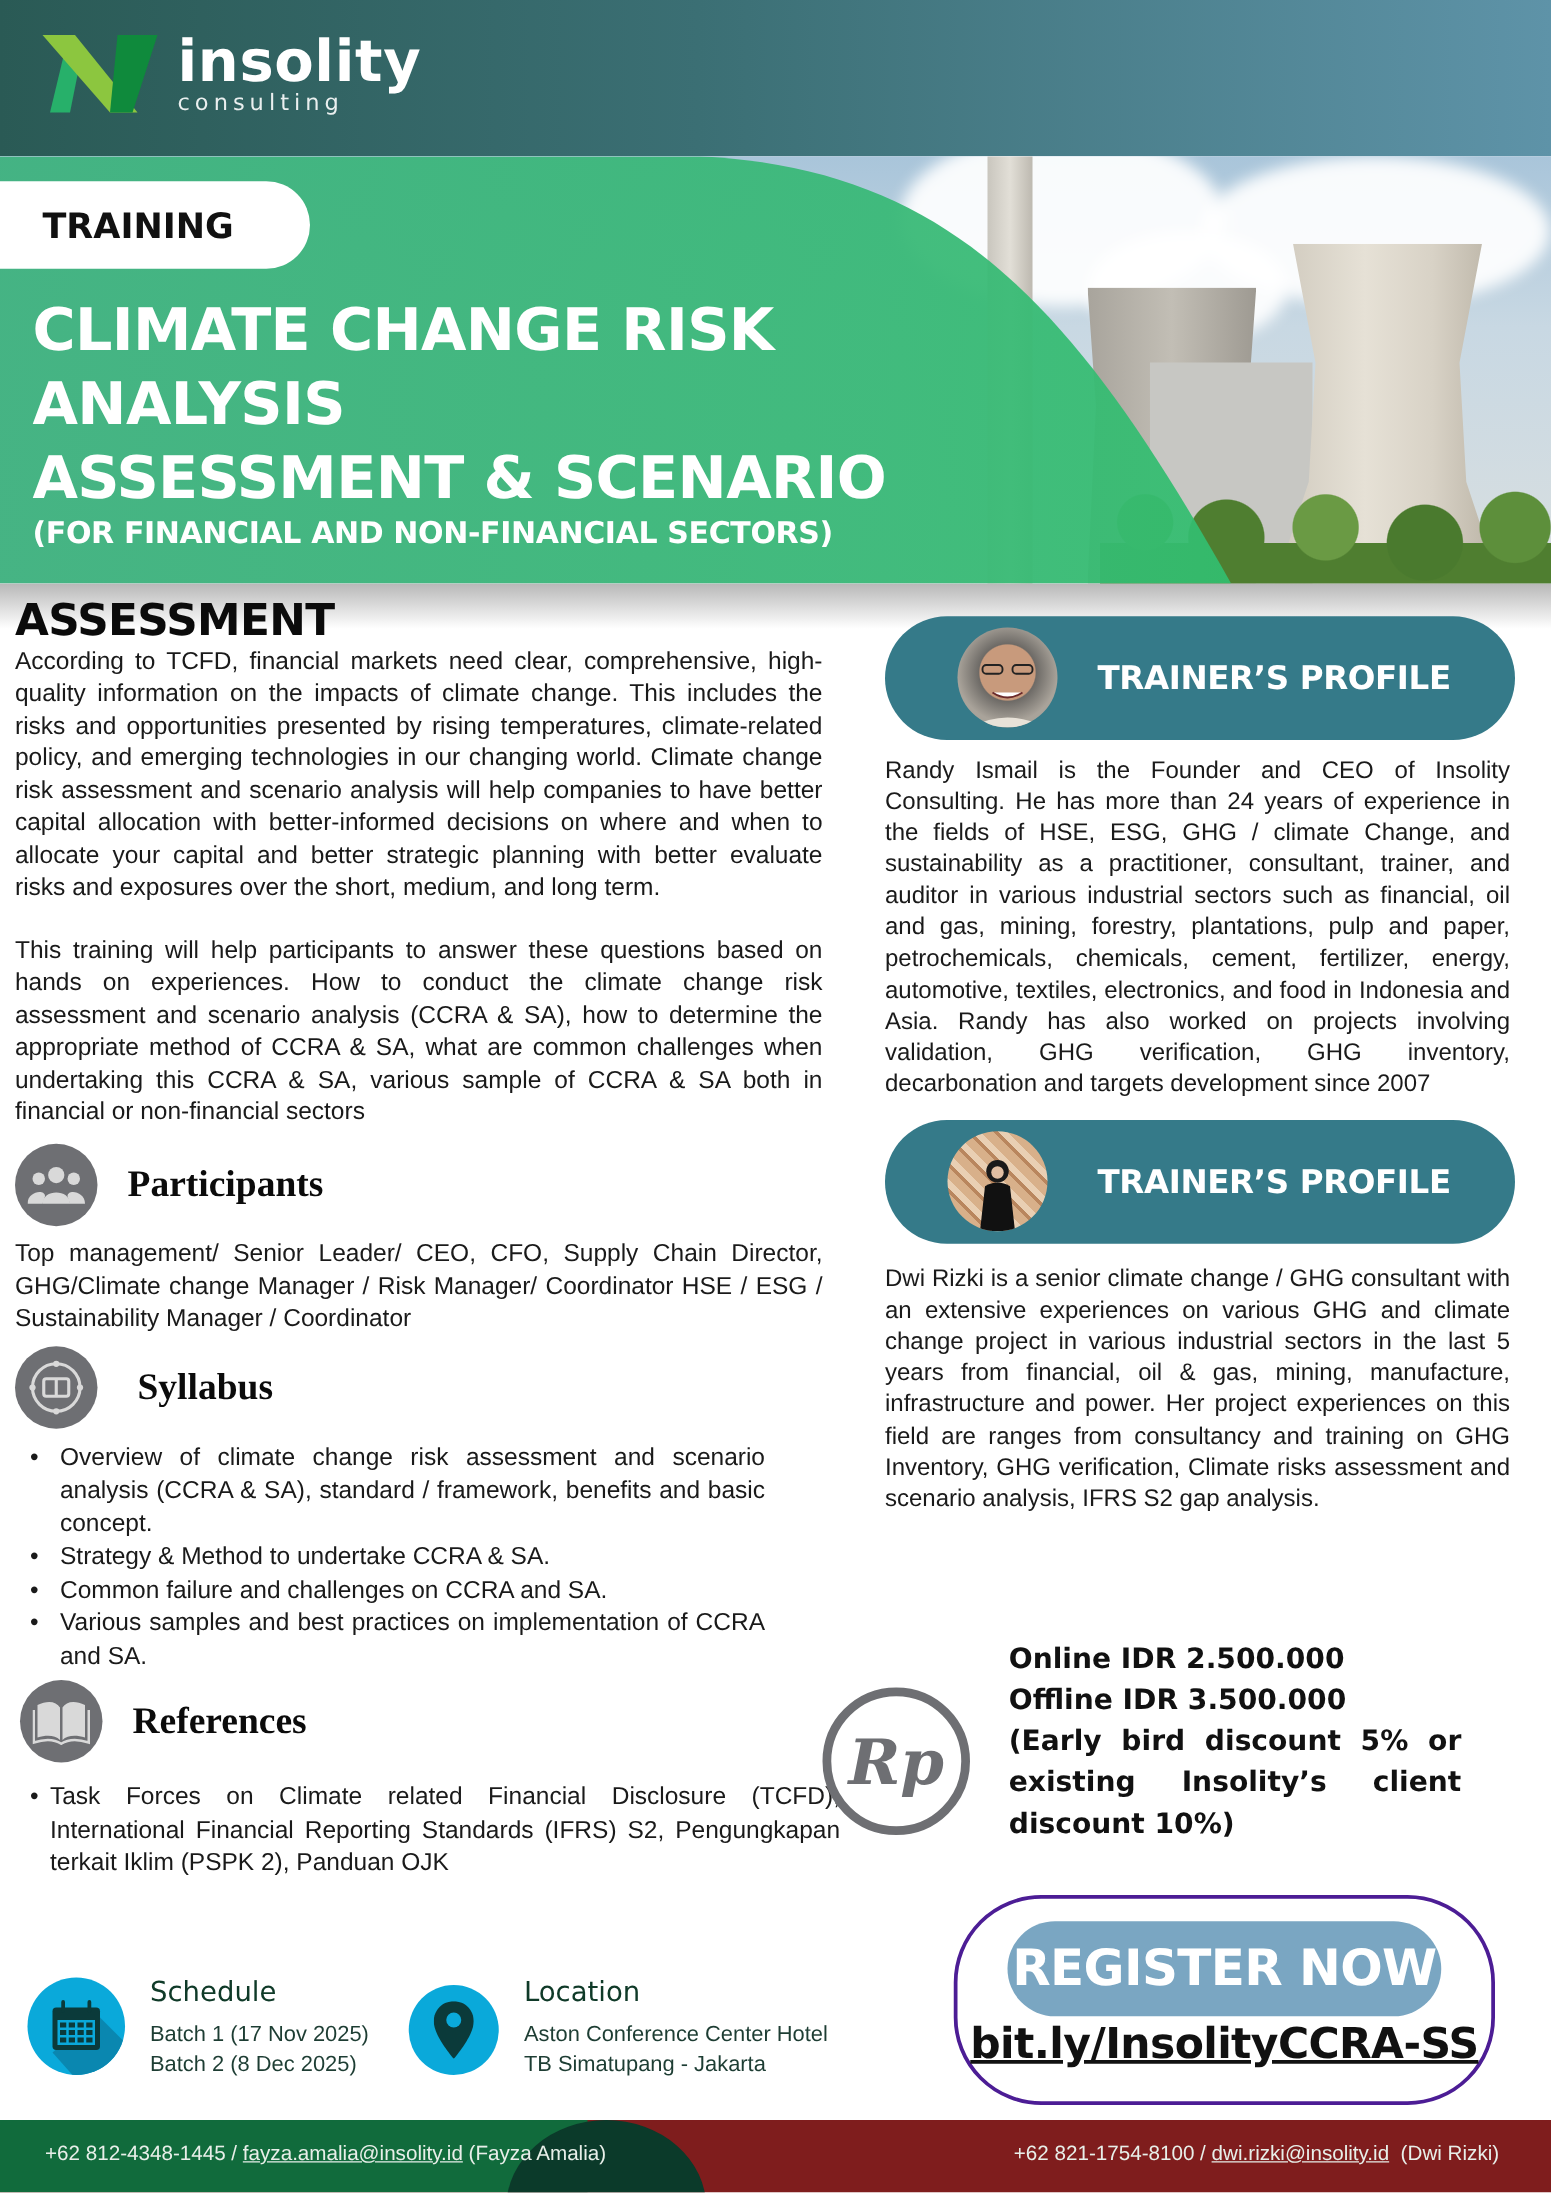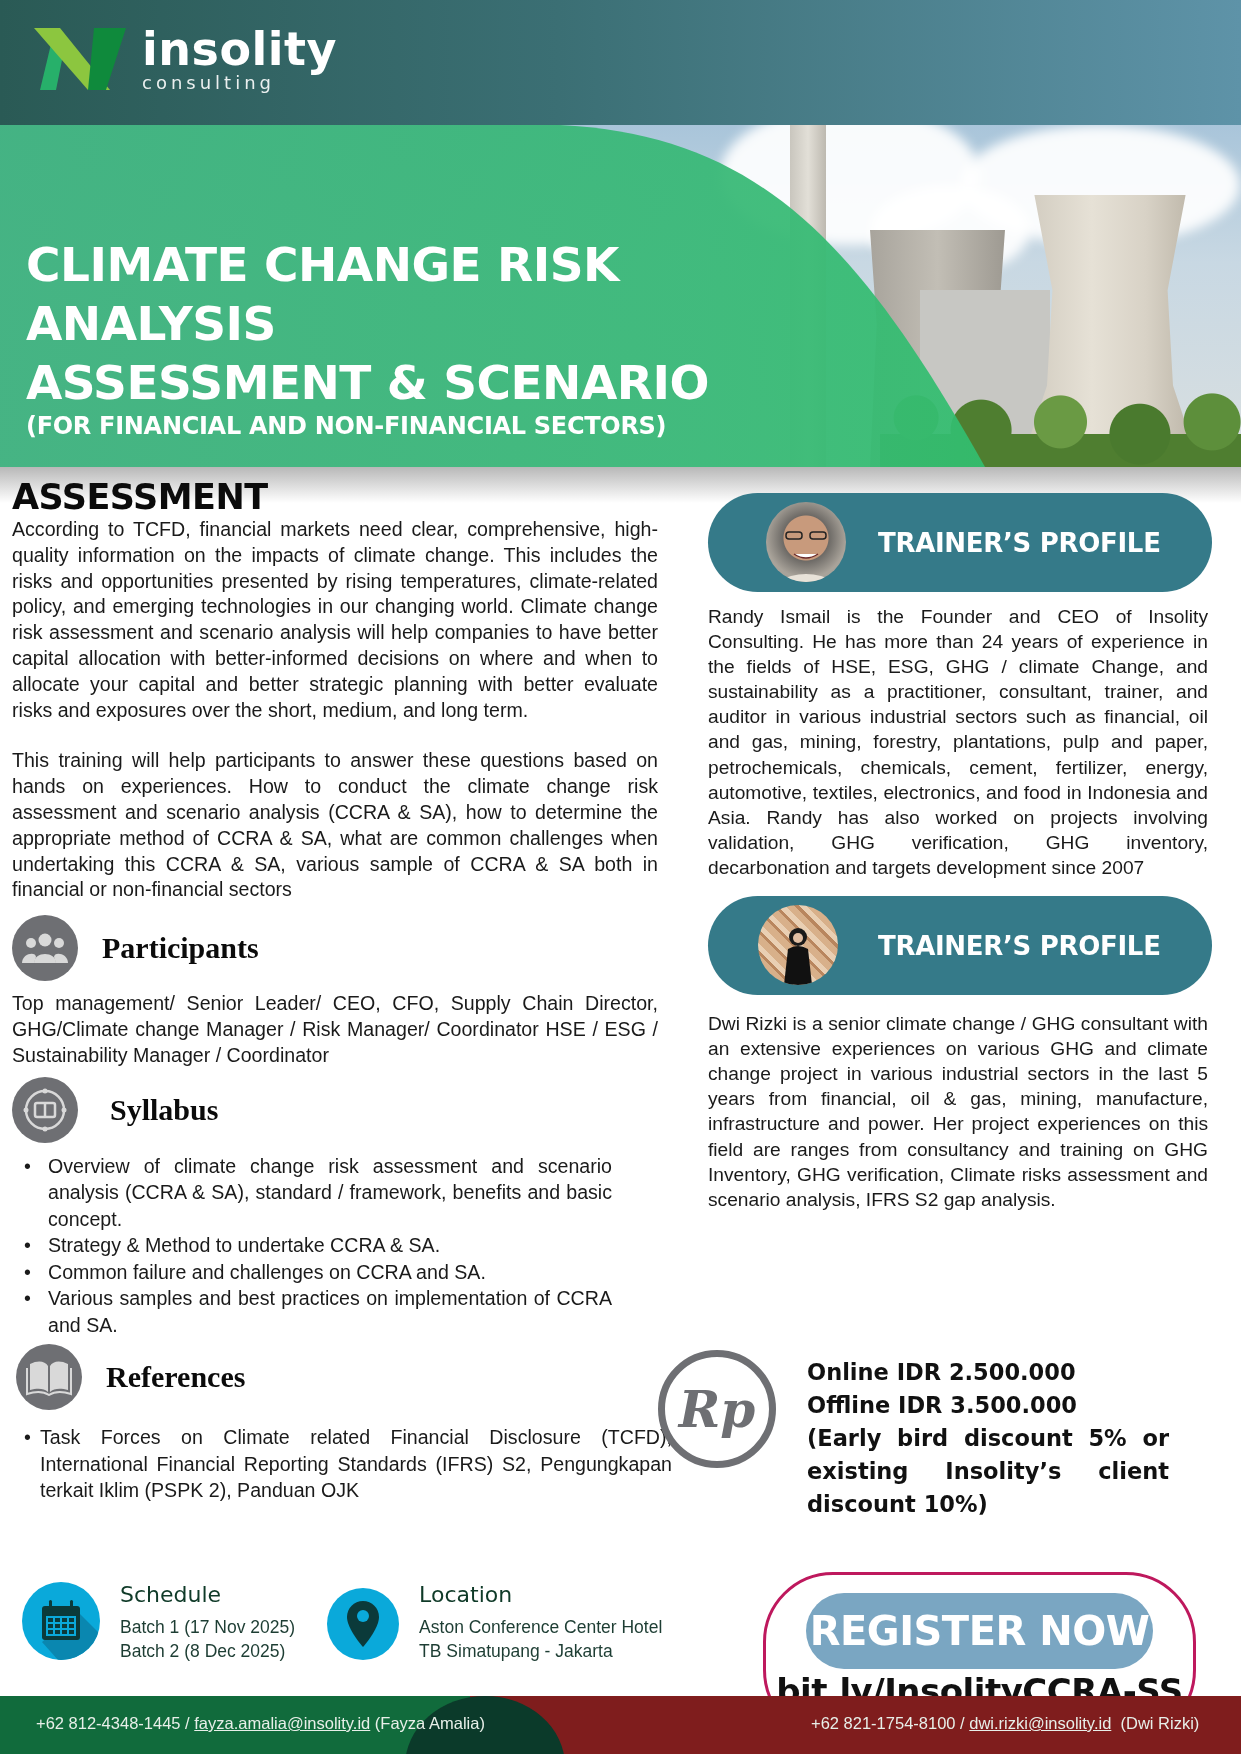--- a/index.html
+++ b/index.html
@@ -71,25 +71,25 @@
   
   .right { position: absolute; left: 708px; top: 493px; width: 500px; }
   .trainer-pill { width: 504px; height: 99px; border-radius: 50px; background: #357a89; position: relative; display: flex; align-items: center; }
   .avatar { position: absolute; width: 80px; height: 80px; border-radius: 50%; overflow: hidden; }
   .pill-label { position: absolute; left: 170px; font-family: "DejaVu Sans", sans-serif; font-weight: bold; font-size: 26px; color: #fff; letter-spacing: -0.3px; }
   .bio { font-size: 19.2px; line-height: 25.1px; text-align: justify; color: #1a1a1a; margin-top: 10px; }
 
   
   .price-icon { position: absolute; left: 658px; top: 1350px; width: 118px; height: 118px; border-radius: 50%; border: 7px solid #6e6f73;
     display: flex; align-items: center; justify-content: center; font-family: "DejaVu Serif", serif; font-style: italic; font-weight: bold; font-size: 50px; color: #6e6f73; }
-  .price-text { position: absolute; left: 807px; top: 1356px; width: 362px; font-family: "DejaVu Sans", sans-serif; font-weight: bold; font-size: 22.5px; line-height: 33px; color: #111; }
+  .price-text { position: absolute; left: 807px; top: 1311px; width: 362px; font-family: "DejaVu Sans", sans-serif; font-weight: bold; font-size: 22.5px; line-height: 33px; color: #111; }
   .price-text .just { text-align: justify; }
 
   
-  .register-box { position: absolute; left: 763px; top: 1572px; width: 433px; height: 168px; border: 3px solid #be185d; border-radius: 70px; }
+  .register-box { position: absolute; left: 763px; top: 1516px; width: 433px; height: 168px; border: 3px solid #4c1d95; border-radius: 70px; }
   .register-btn { position: absolute; left: 40px; top: 18px; width: 347px; height: 76px; border-radius: 40px; background: #7aa6c2;
     display: flex; align-items: center; justify-content: center; color: #fff; font-family: "DejaVu Sans", sans-serif; font-weight: bold; font-size: 40px; letter-spacing: -0.5px; }
   .register-link { position: absolute; left: 0; width: 100%; top: 96px; text-align: center; font-family: "DejaVu Sans", sans-serif; font-weight: bold; font-size: 34px; color: #111; text-decoration: underline; letter-spacing: -0.5px; }
 
   
   .footer { position: absolute; left: 0; top: 1696px; width: 1241px; height: 58px; background: #7f1d1d; overflow: hidden; }
   .footer-left-bg { position: absolute; left: 0; top: 0; width: 470px; height: 58px; background: #116b3c; }
   .footer-curve { position: absolute; left: 405px; top: 0; width: 160px; height: 140px; border-radius: 50%; background: #0b3a2a; }
   .contact { position: absolute; top: 18px; font-size: 16.5px; color: #e8efe9; white-space: nowrap; }
   .contact a { color: #e8efe9; text-decoration: underline; }
@@ -116,20 +116,21 @@
 <div class="hero">
   <div class="plant cloud" style="left:720px;top:-20px;width:260px;height:140px;"></div>
   <div class="plant cloud" style="left:960px;top:0px;width:280px;height:120px;"></div>
   <div class="plant cloud" style="left:870px;top:60px;width:160px;height:90px;"></div>
   <div class="plant chimney"></div>
   <div class="plant tower-mid"></div>
   <div class="plant block"></div>
   <div class="plant tower-big"></div>
   <div class="plant trees"></div>
   <div class="green-shape"></div>
+  <div class="tag-training">TRAINING</div>
   <div class="hero-title">
     <div>CLIMATE CHANGE RISK</div>
     <div>ANALYSIS</div>
     <div>ASSESSMENT &amp; SCENARIO</div>
   </div>
   <div class="hero-sub">(FOR FINANCIAL AND NON-FINANCIAL SECTORS)</div>
 </div>
 <div class="hero-shadow"></div>
 
 <div class="left">

